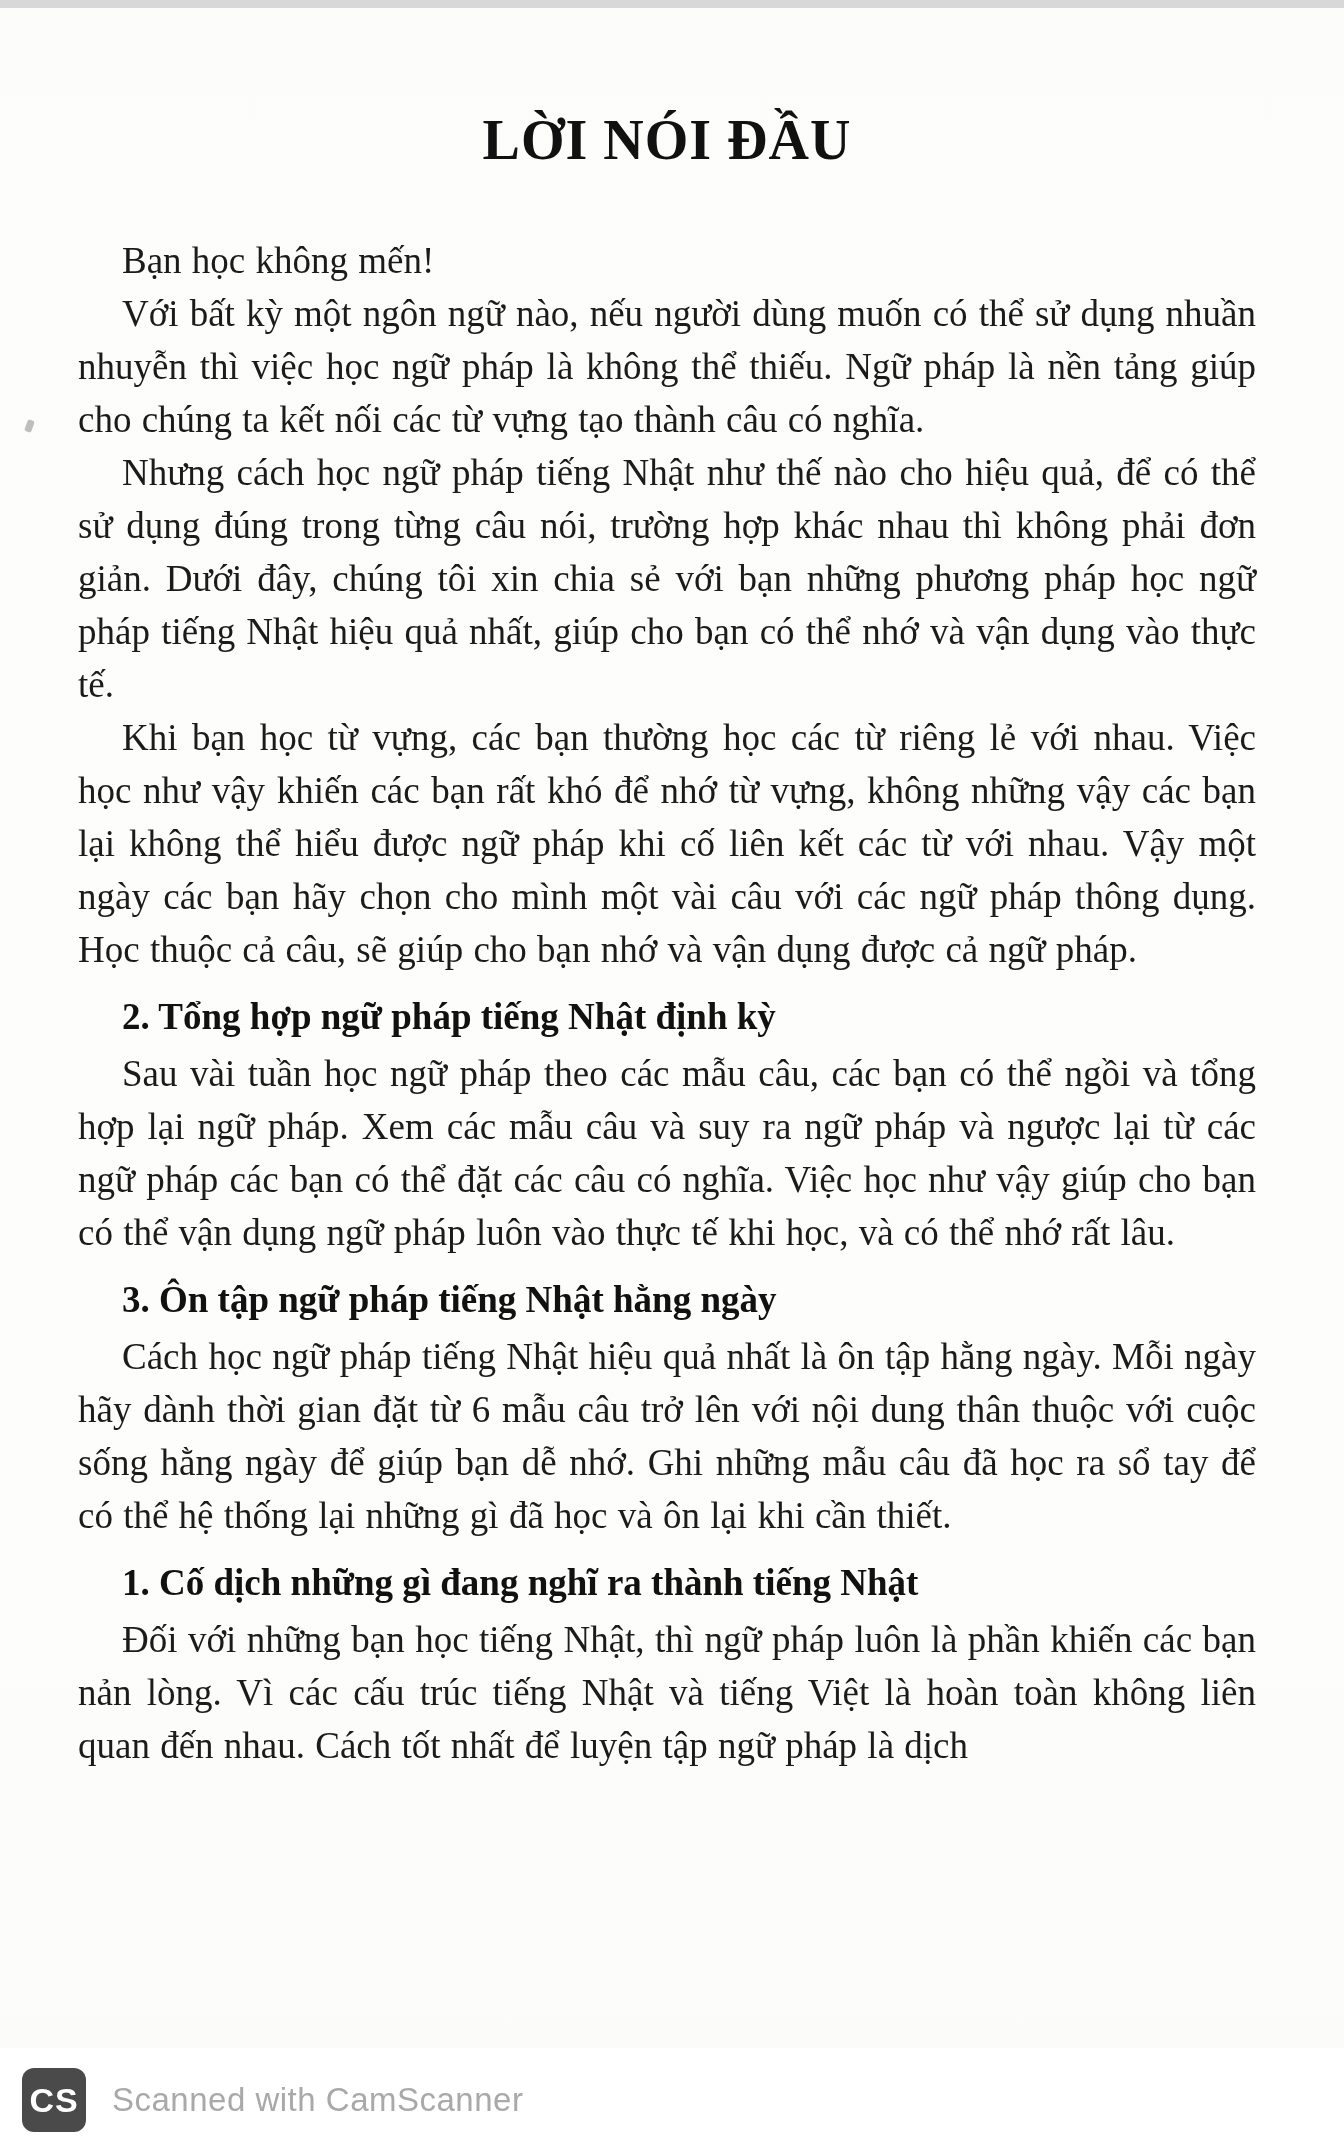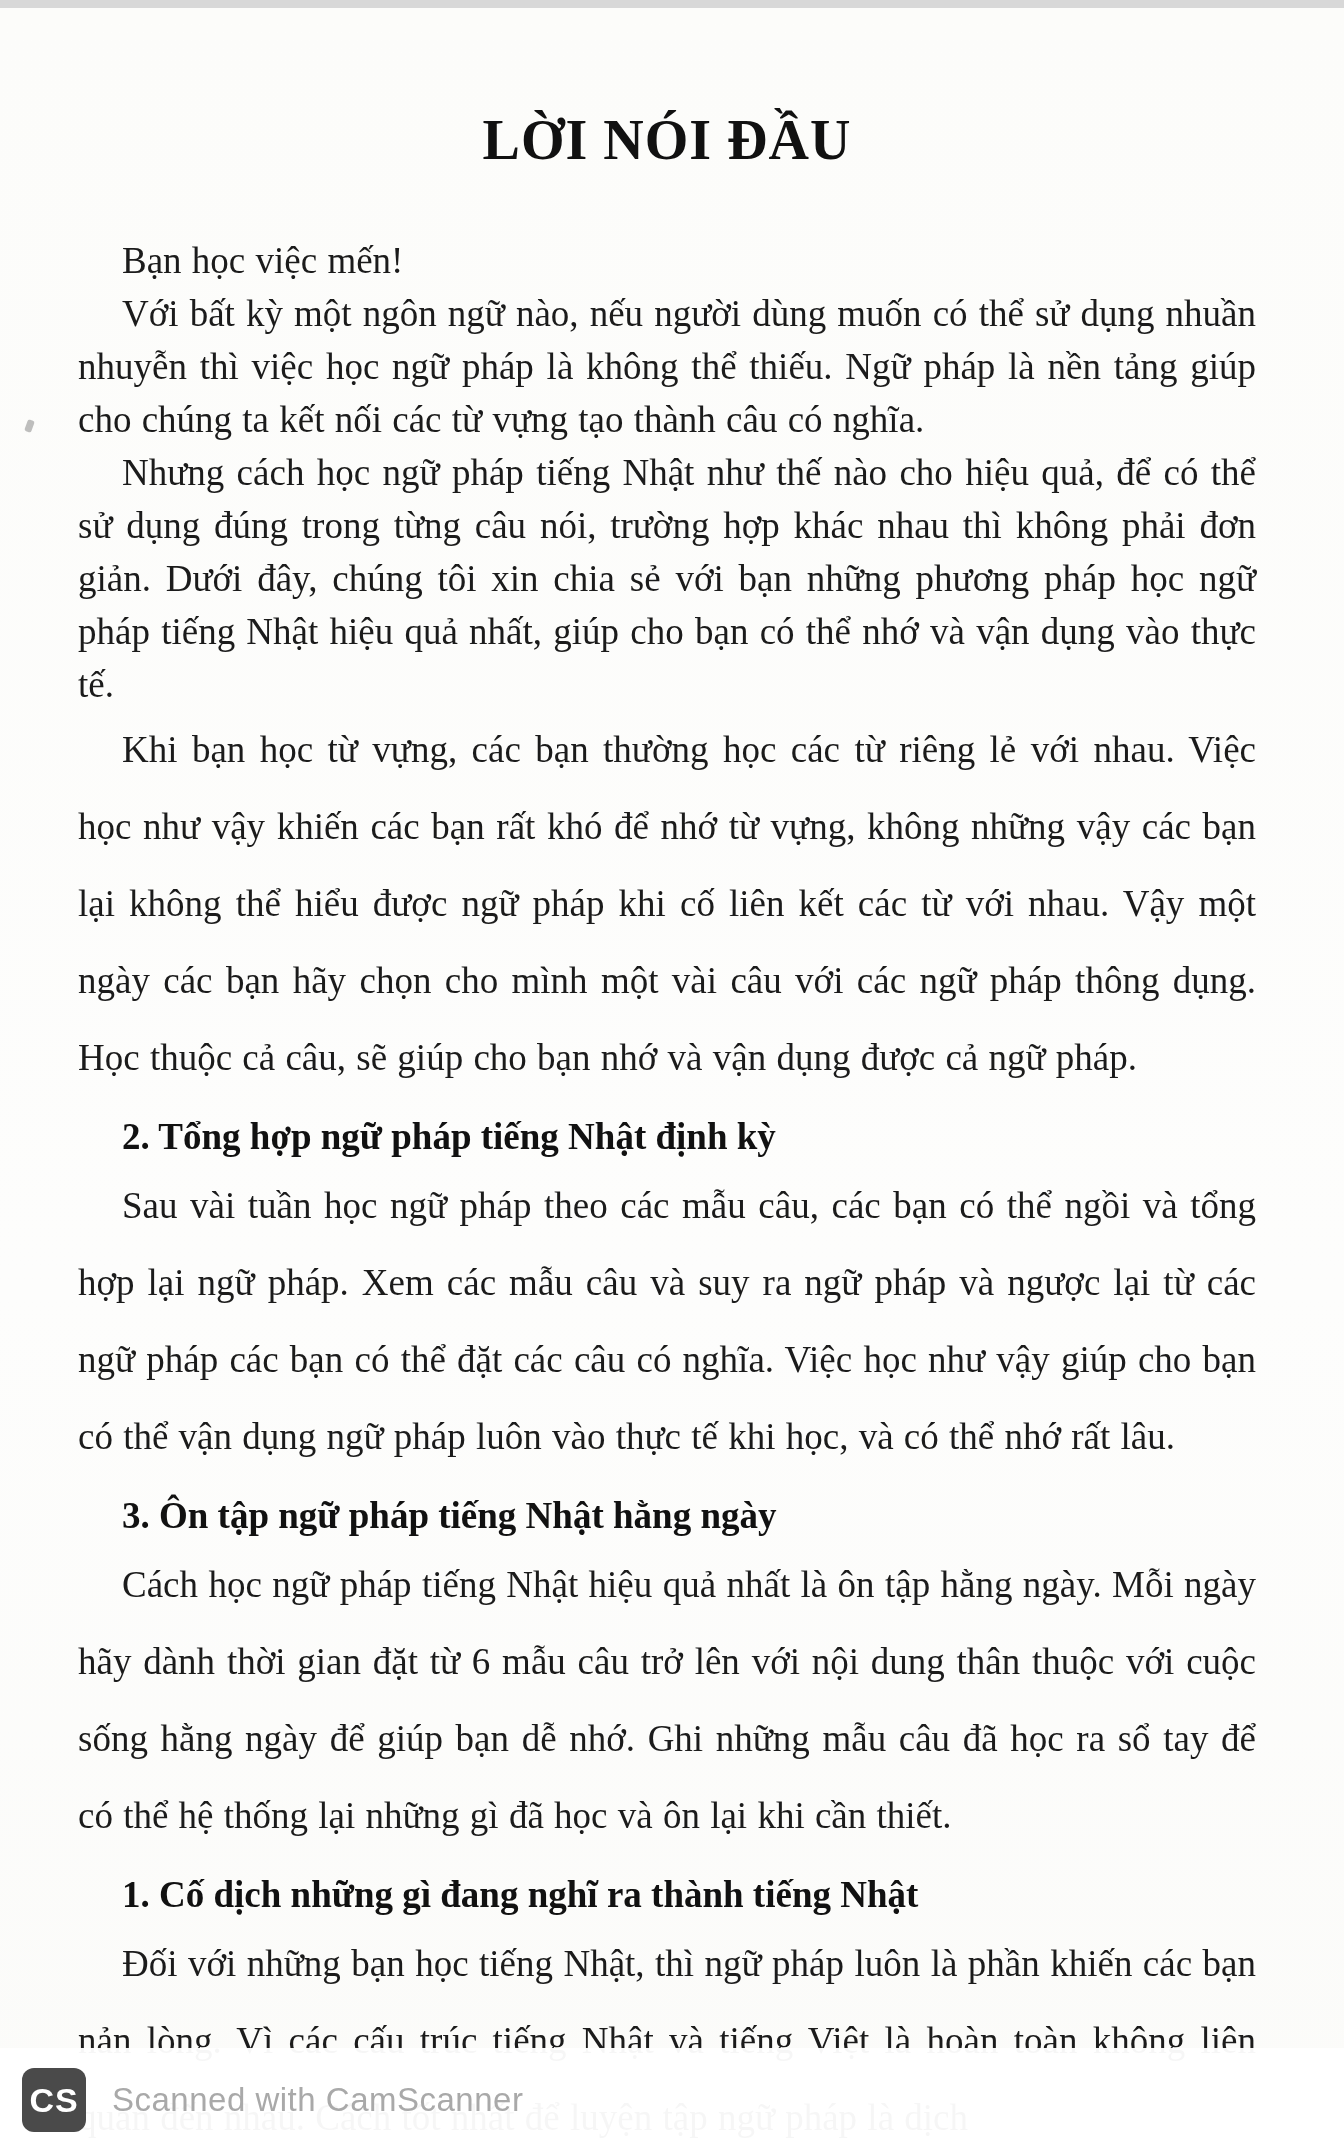--- a/index.html
+++ b/index.html
@@ -40,21 +40,21 @@
   .section-heading {
     font-size: 37px;
     line-height: 53px;
     font-weight: bold;
     text-indent: 44px;
     margin: 14px 0 4px 0;
     color: #111;
   }
   .section-body {
     font-size: 37px;
-    line-height: 77px;
+    line-height: 53px;
     text-align: justify;
     text-indent: 44px;
     margin: 0;
     word-spacing: 1px;
   }
   .speck {
     position: absolute;
     left: 26px;
     top: 412px;
     width: 7px;
@@ -102,21 +102,21 @@
 <body>
 
 <div class="page">
 
   <span class="speck"></span>
 
   <div class="content">
 
     <h1 class="doc-title">LỜI NÓI ĐẦU</h1>
 
-    <p class="para">Bạn học việc mến!</p>
+    <p class="para">Bạn học không mến!</p>
 
     <p class="para">Với bất kỳ một ngôn ngữ nào, nếu người dùng muốn có thể sử dụng nhuần nhuyễn thì việc học ngữ pháp là không thể thiếu. Ngữ pháp là nền tảng giúp cho chúng ta kết nối các từ vựng tạo thành câu có nghĩa.</p>
 
     <p class="para">Nhưng cách học ngữ pháp tiếng Nhật như thế nào cho hiệu quả, để có thể sử dụng đúng trong từng câu nói, trường hợp khác nhau thì không phải đơn giản. Dưới đây, chúng tôi xin chia sẻ với bạn những phương pháp học ngữ pháp tiếng Nhật hiệu quả nhất, giúp cho bạn có thể nhớ và vận dụng vào thực tế.</p>
 
     <p class="section-body">Khi bạn học từ vựng, các bạn thường học các từ riêng lẻ với nhau. Việc học như vậy khiến các bạn rất khó để nhớ từ vựng, không những vậy các bạn lại không thể hiểu được ngữ pháp khi cố liên kết các từ với nhau. Vậy một ngày các bạn hãy chọn cho mình một vài câu với các ngữ pháp thông dụng. Học thuộc cả câu, sẽ giúp cho bạn nhớ và vận dụng được cả ngữ pháp.</p>
 
     <h2 class="section-heading">2. Tổng hợp ngữ pháp tiếng Nhật định kỳ</h2>
     <p class="section-body">Sau vài tuần học ngữ pháp theo các mẫu câu, các bạn có thể ngồi và tổng hợp lại ngữ pháp. Xem các mẫu câu và suy ra ngữ pháp và ngược lại từ các ngữ pháp các bạn có thể đặt các câu có nghĩa. Việc học như vậy giúp cho bạn có thể vận dụng ngữ pháp luôn vào thực tế khi học, và có thể nhớ rất lâu.</p>
 

